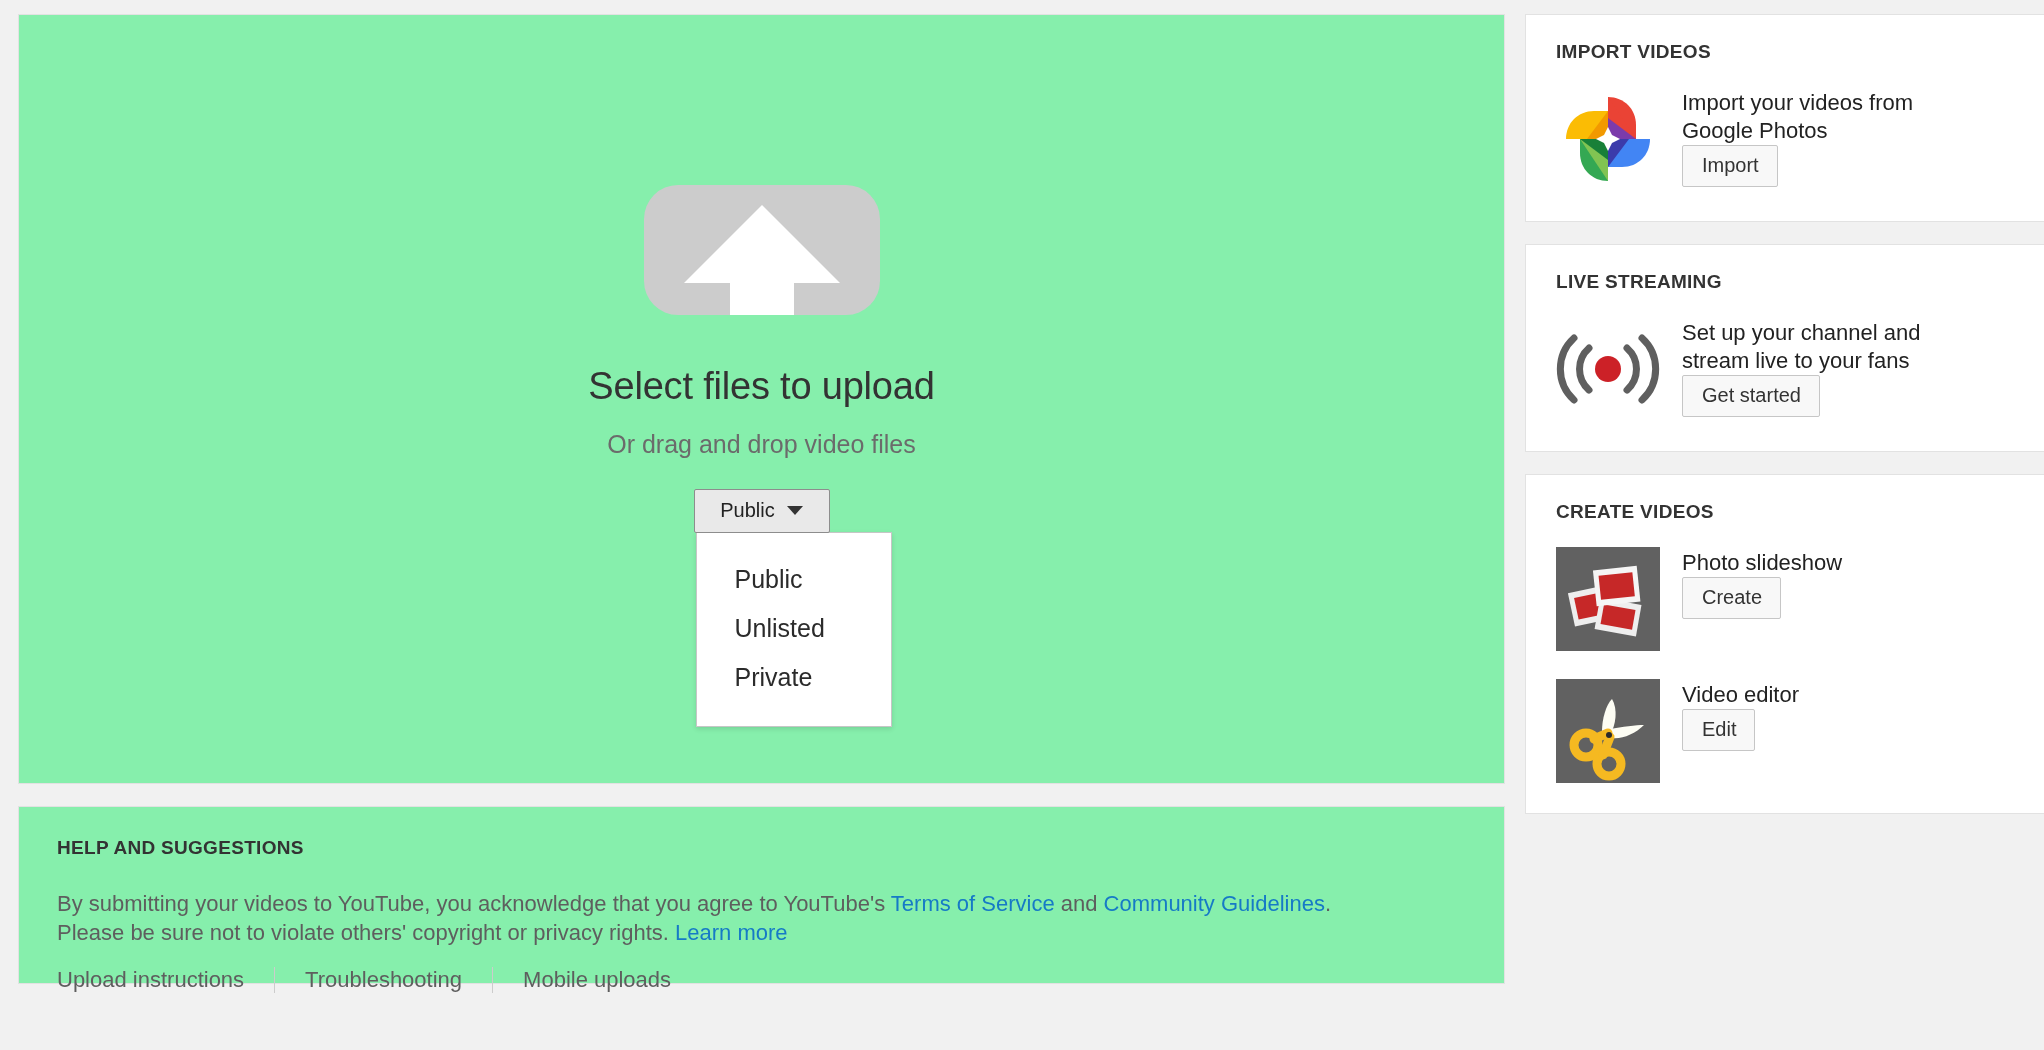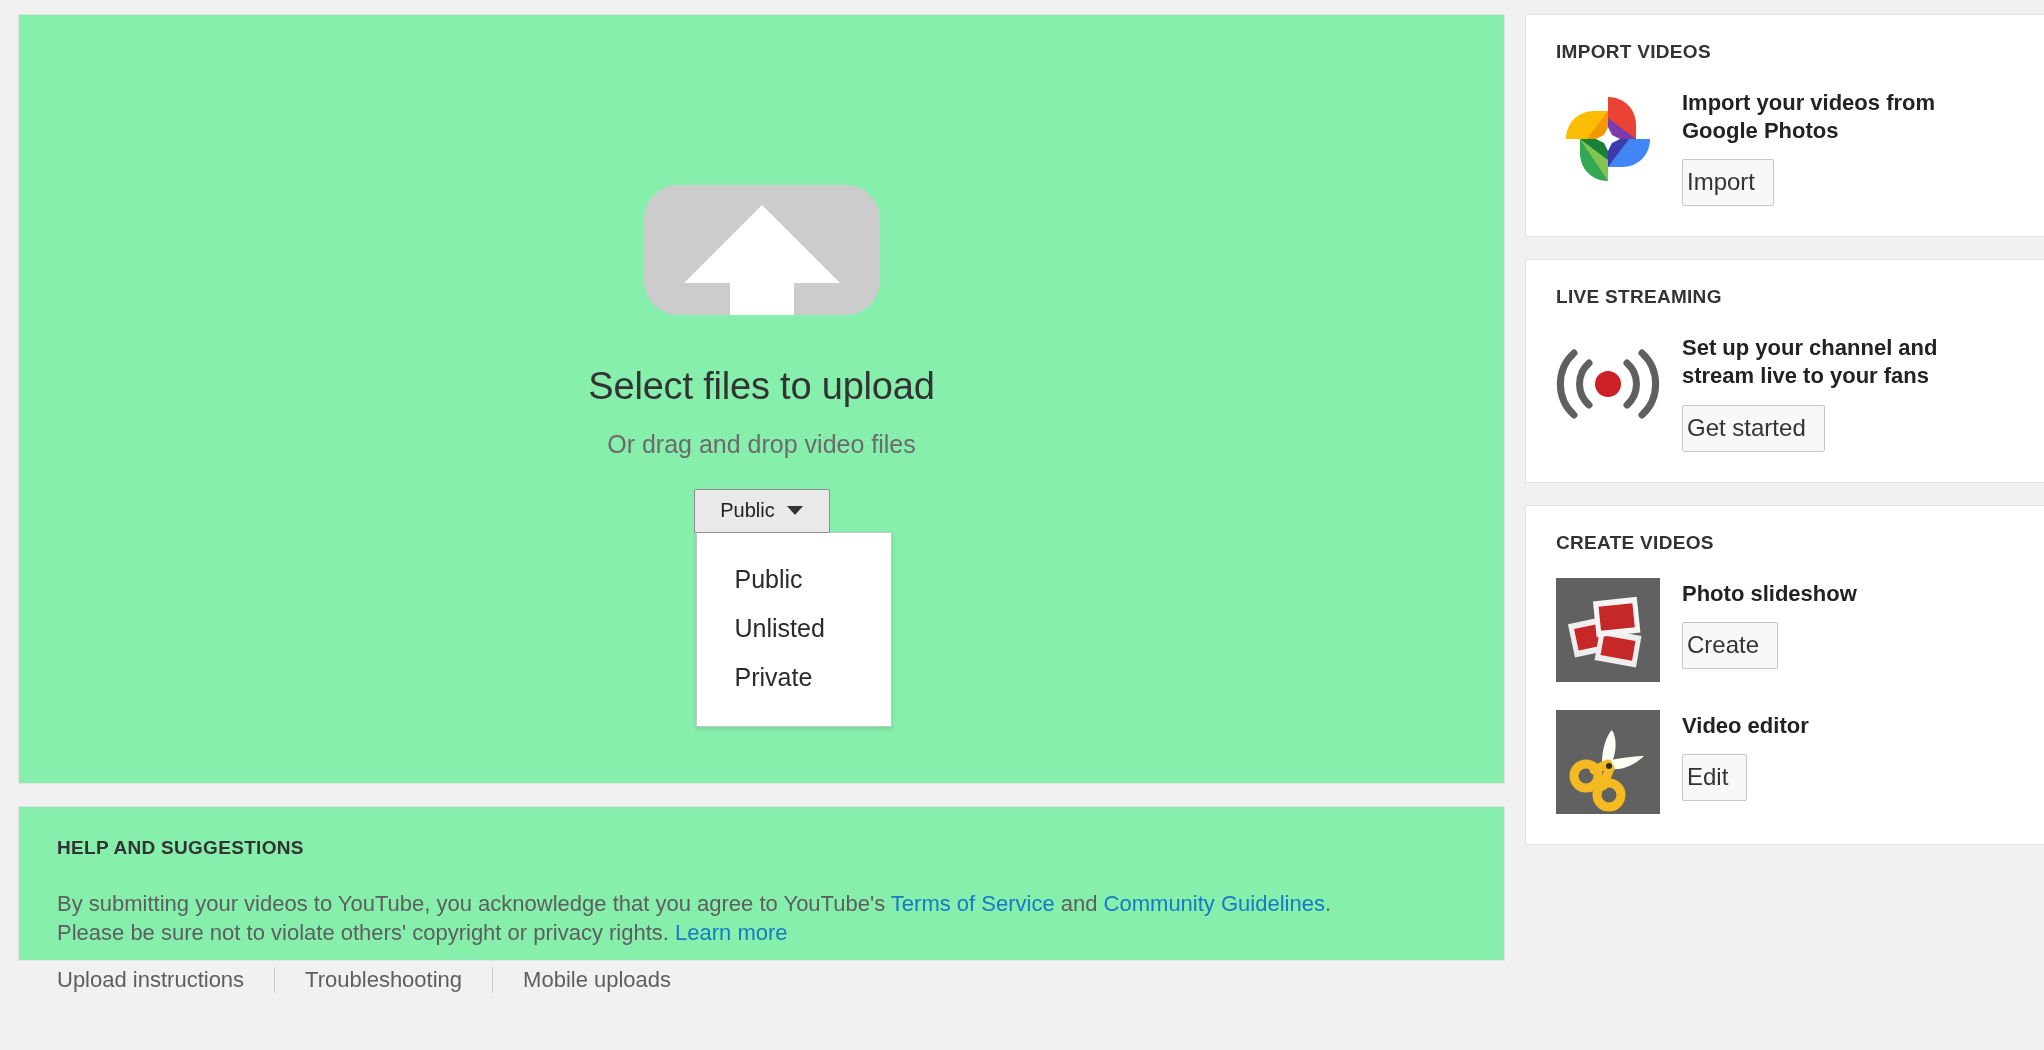--- a/index.html
+++ b/index.html
@@ -115,21 +115,21 @@
     color: #2b2b2b;
     padding: 10px 0 10px 38px;
     cursor: pointer;
     white-space: nowrap;
   }
 
   
   .help-card {
     margin-top: 22px;
     padding: 30px 38px 36px 38px;
-    height: 155px;
+    height: 178px;
     box-sizing: border-box;
   }
   .section-title {
     font-size: 19px;
     font-weight: bold;
     color: #333;
     letter-spacing: 0.3px;
     text-transform: uppercase;
   }
   .help-body {
@@ -182,33 +182,32 @@
     flex: 0 0 auto;
     width: 104px;
     height: 104px;
     display: flex;
     align-items: center;
     justify-content: center;
   }
   .side-text { padding-top: 2px; }
   .side-head {
     font-size: 22px;
-    font-weight: bold;
+    font-weight: normal;
     color: #222;
     line-height: 1.28;
     max-width: 270px;
   }
   .ybtn {
-    margin-top: 14px;
     display: inline-block;
     background: #f8f8f8;
     border: 1px solid #c6c6c6;
     border-radius: 2px;
-    padding: 8px 18px 9px 4px;
-    font-size: 24px;
+    padding: 8px 18px 9px 19px;
+    font-size: 20px;
     color: #333;
     cursor: pointer;
   }
   .thumb-box {
     width: 104px;
     height: 104px;
     background: #616161;
     display: block;
   }
   .create-row { margin-bottom: 28px; }

